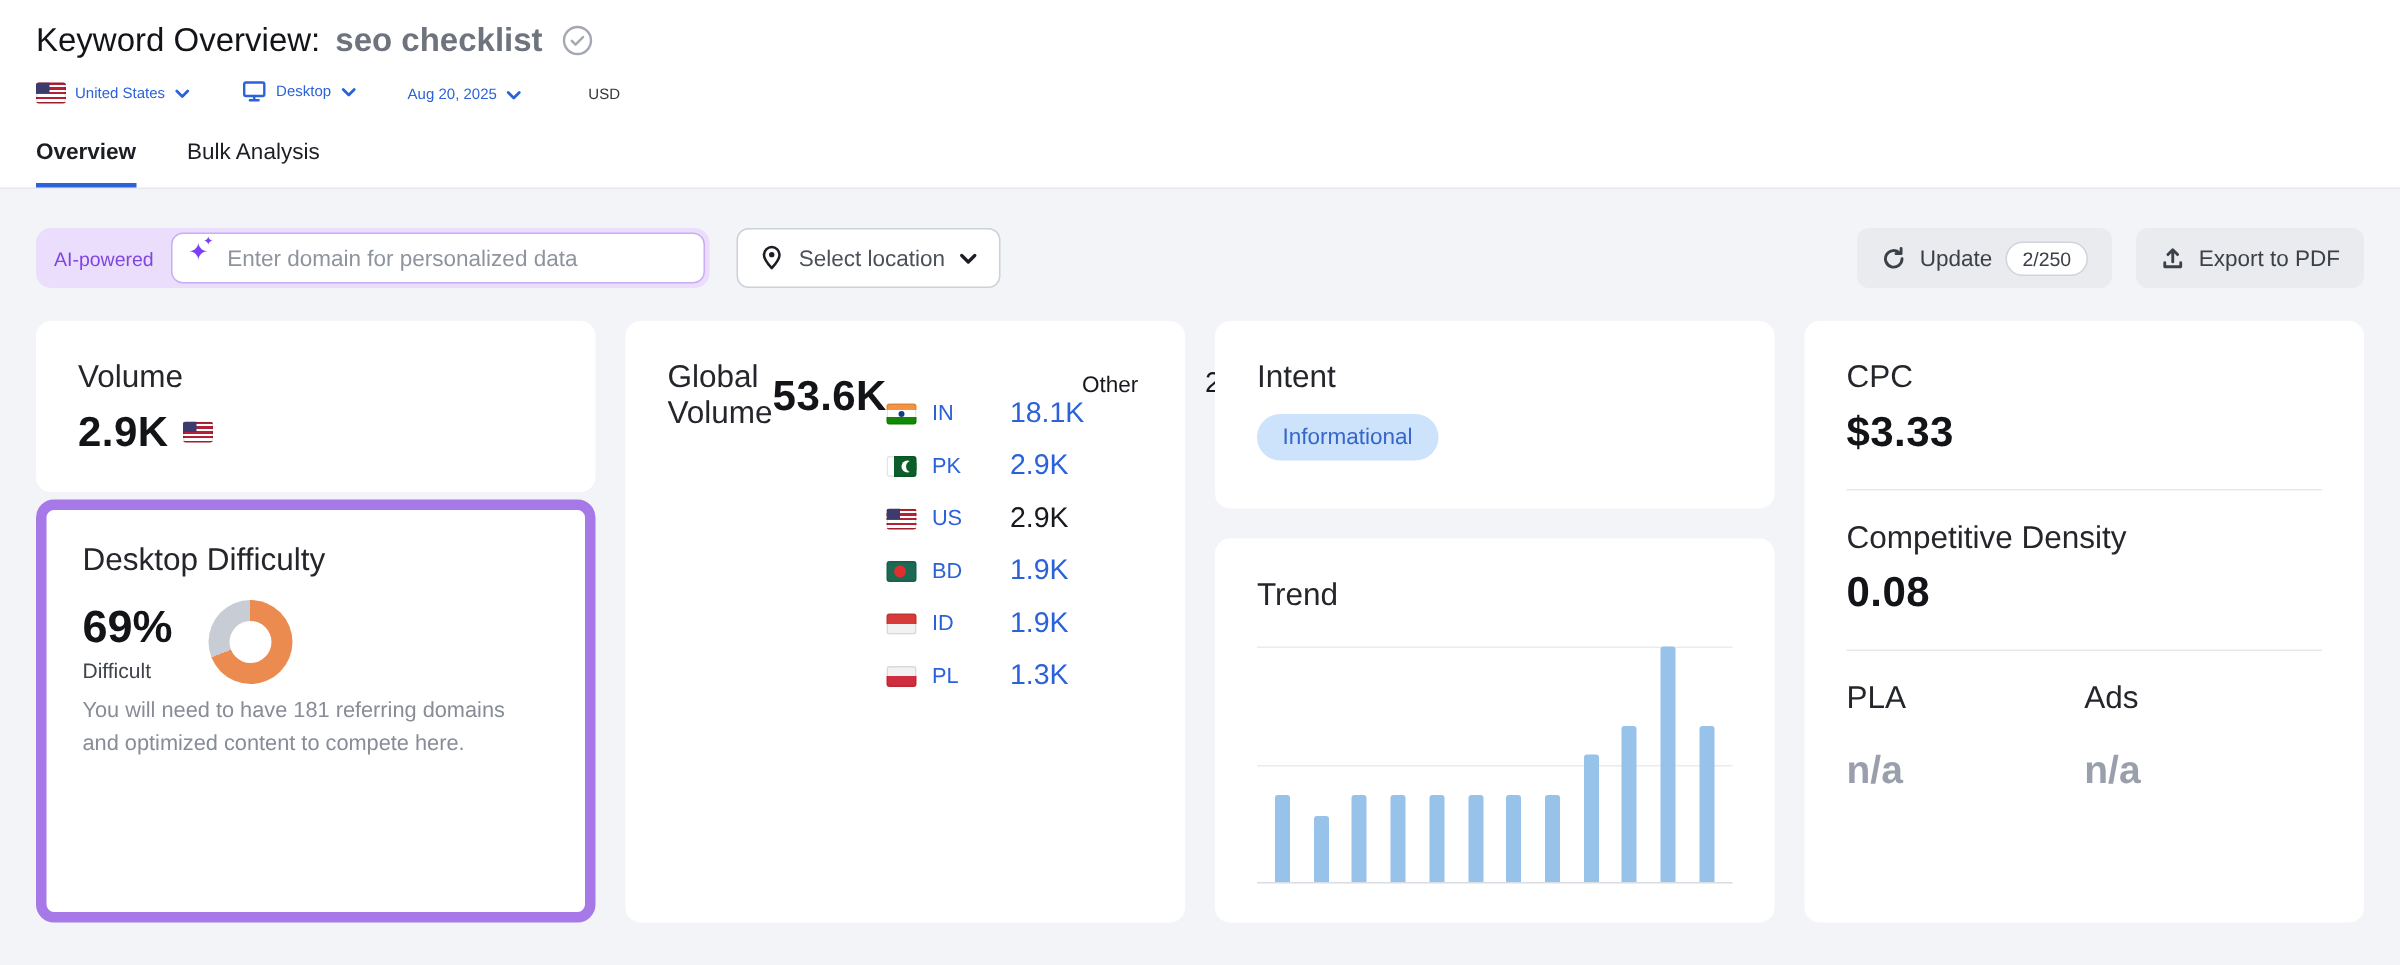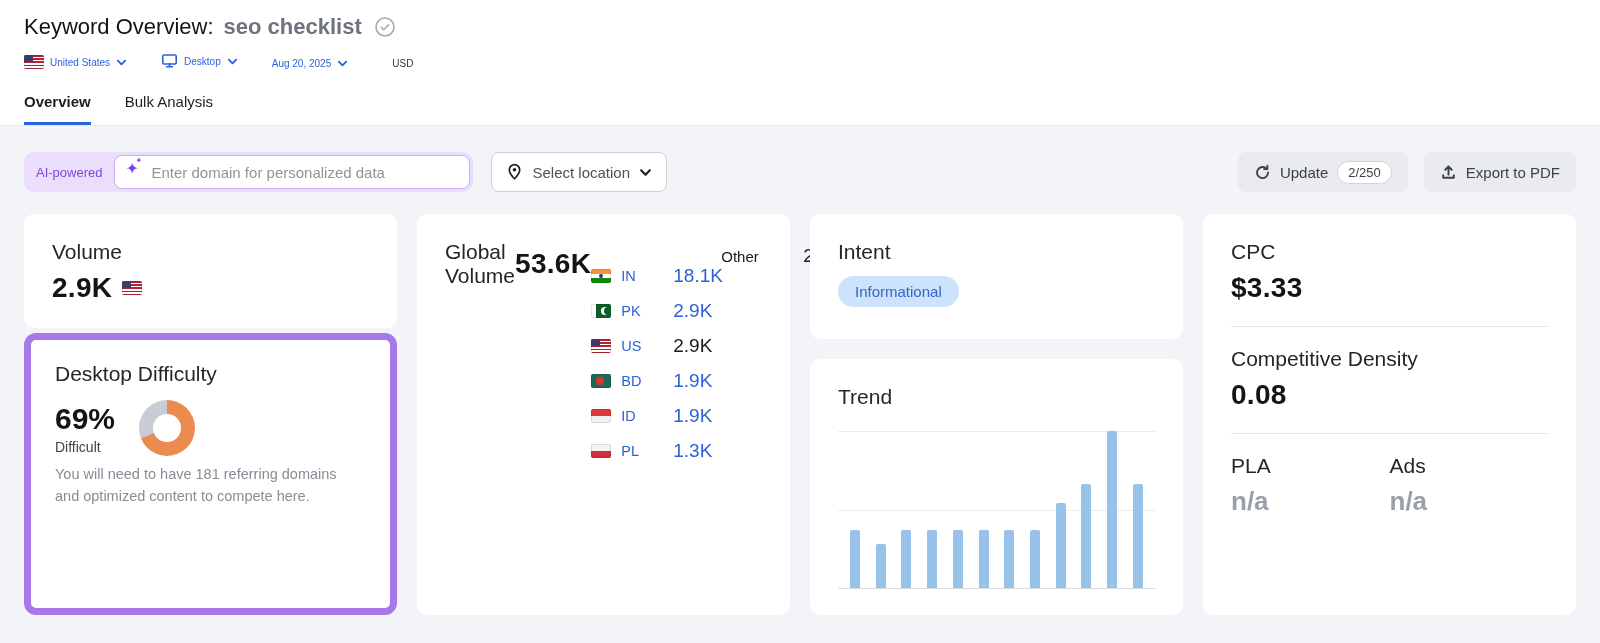--- a/index.html
+++ b/index.html
@@ -99,21 +99,21 @@
   .trend-card{flex:1;margin-top:20px;display:flex;flex-direction:column;}
   .trend-chart{position:relative;height:158px;margin-top:22px;border-bottom:1px solid #d9dce3;}
   .gridline{position:absolute;left:0;right:0;height:1px;background:#e9ebf1;}
   .trend-bars{position:absolute;inset:0;display:flex;align-items:flex-end;justify-content:space-between;padding:0 12px;}
   .tbar{width:10px;background:var(--trend-bar);border-radius:2px 2px 0 0;}
   
   .cpc-card{flex:1;display:flex;flex-direction:column;}
   .cpc-hr{border:none;border-top:1px solid #e7e9ee;margin:22px 0 20px;}
   .two-col{display:flex;}
   .two-col > div{width:50%;}
-  .na{font-size:26px;font-weight:bold;color:var(--muted);margin-top:8px;}
+  .na{font-size:26px;font-weight:bold;color:var(--muted);margin-top:20px;}
   
   .icon-stroke{stroke:currentColor;fill:none;stroke-width:1.6;stroke-linecap:round;stroke-linejoin:round;}
 </style>
 </head>
 <body>
 
 <div class="header">
   <div class="title-row">
     <span class="page-title">Keyword Overview:</span>
     <span class="page-keyword">seo checklist</span>

